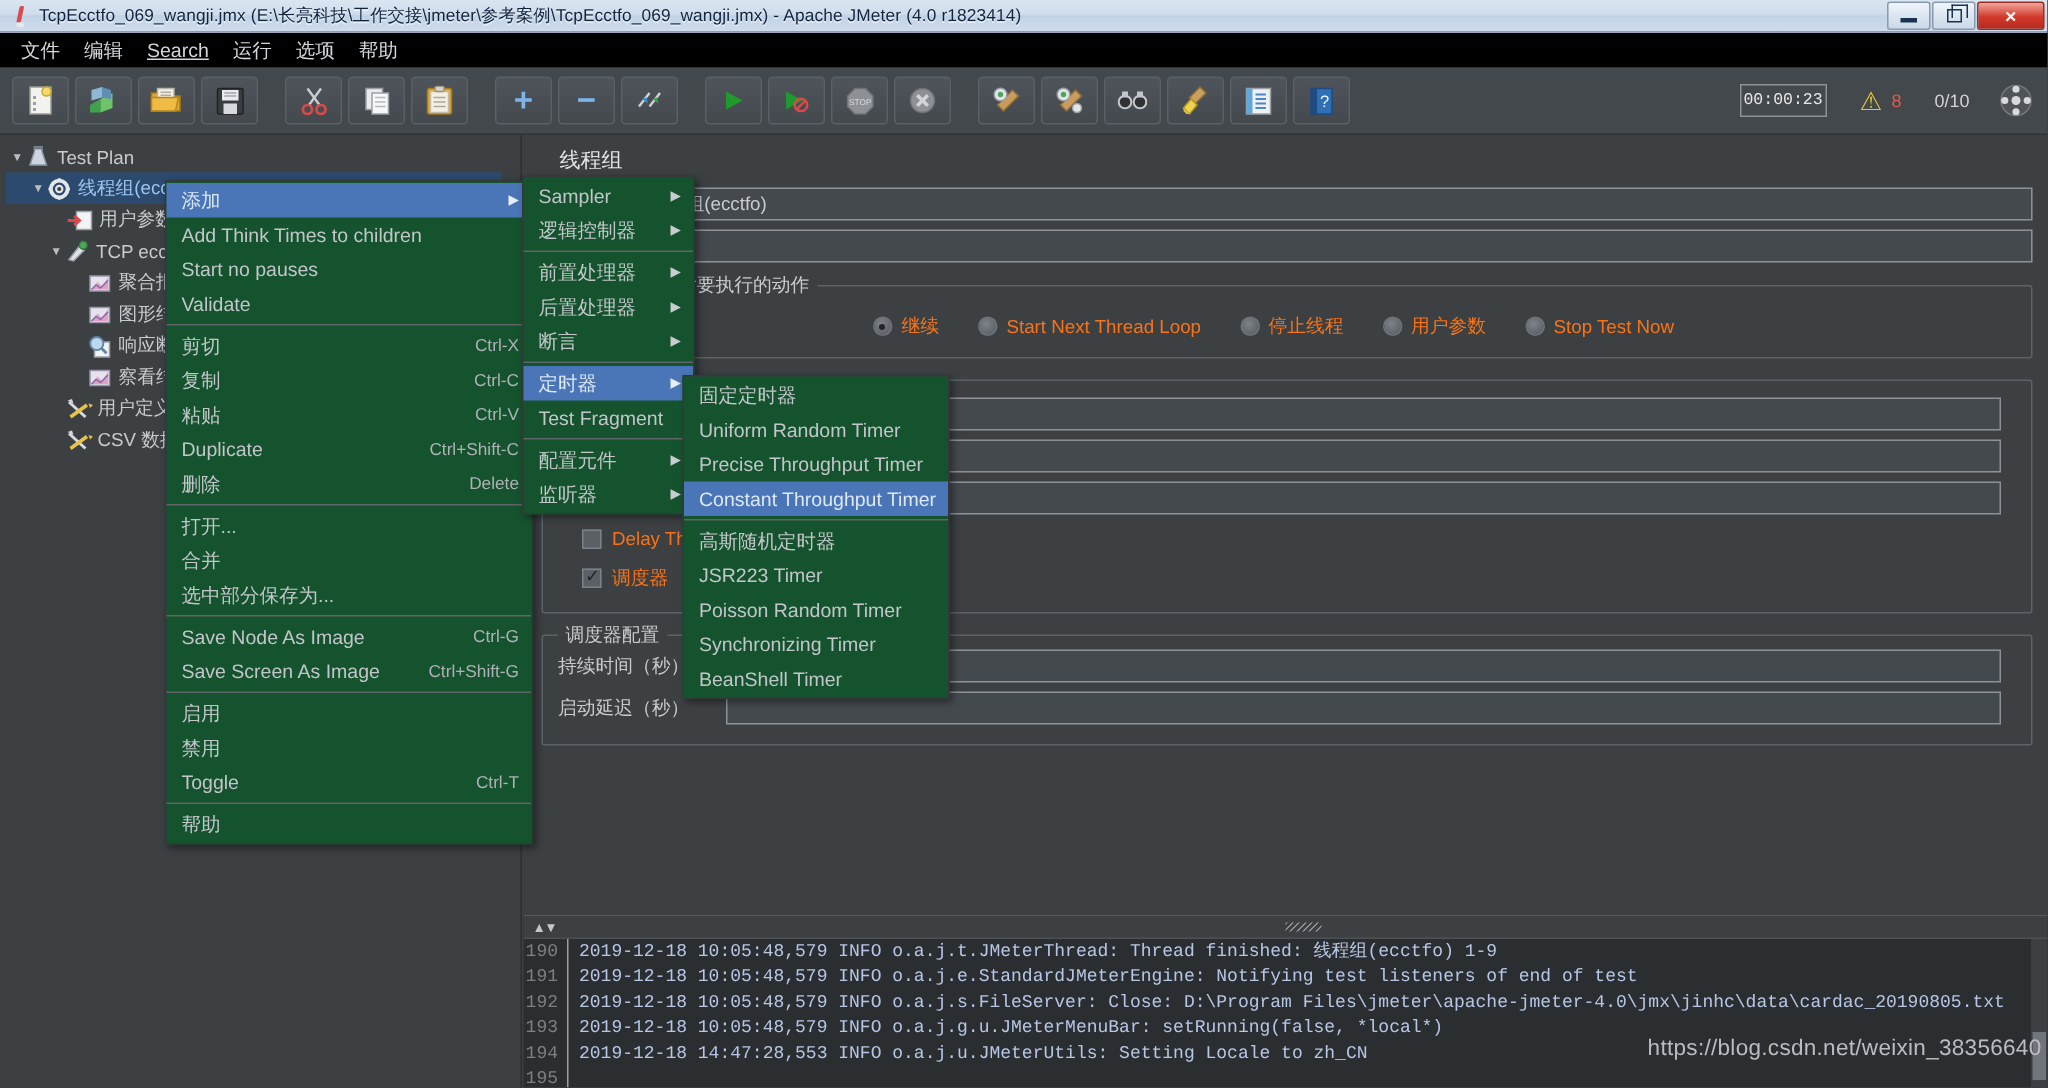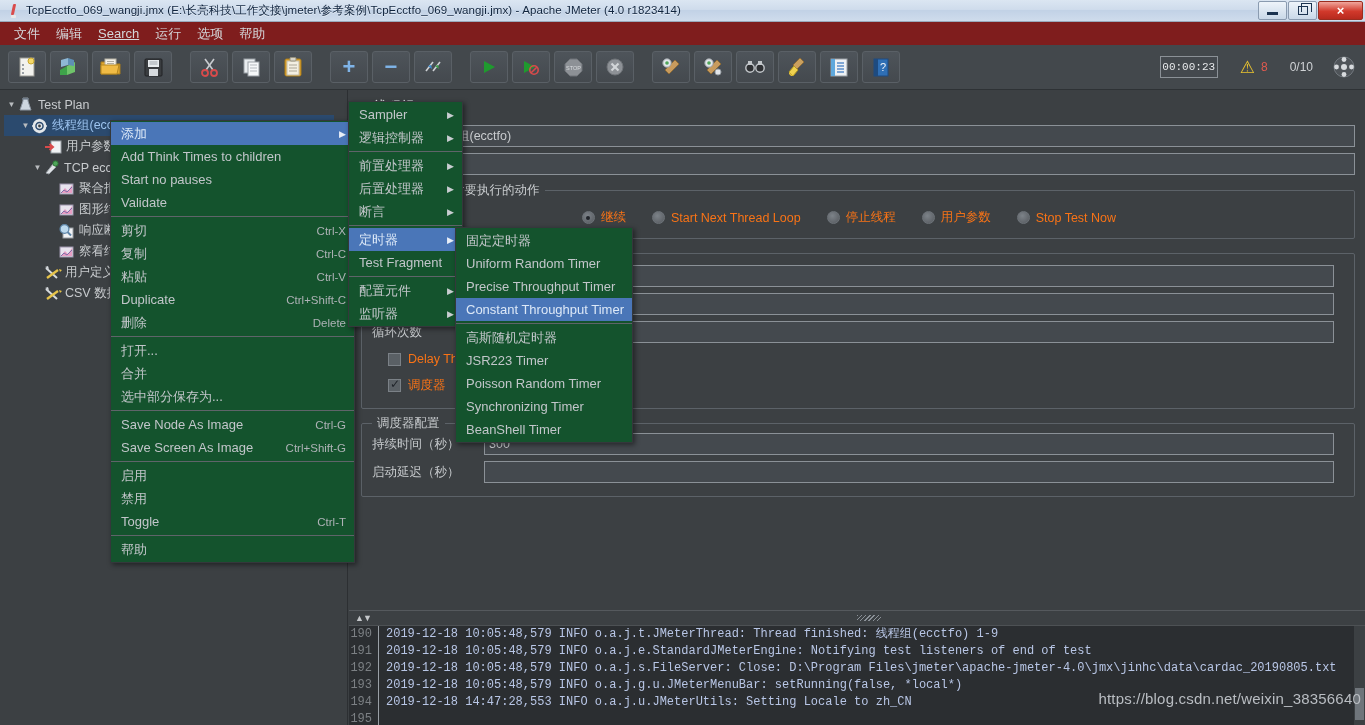--- a/index.html
+++ b/index.html
@@ -49,21 +49,21 @@
     background: linear-gradient(to bottom, #f0a69c, #d1392b 55%, #b72a1e);
     border-color: #9a2d20; color: #fff; font-weight: bold; font-size: 13px;
   }
   .glyph-min { width: 11px; height: 3px; background: #1b3350; margin-top: 6px; }
   .glyph-max { width: 10px; height: 9px; border: 1.5px solid #1b3350; position: relative; }
   .glyph-max::after { content:""; position:absolute; left:2px; top:-4px; width:9px; height:8px; border:1.5px solid #1b3350; border-bottom:none; }
 
   
   .menubar {
     position: absolute; left: 0; top: 22px; width: 1365px; height: 23px;
-    background: #7f1d1d; display: flex; align-items: center; padding-left: 6px;
+    background: #000000; display: flex; align-items: center; padding-left: 6px;
   }
   .menubar .mi {
     font-size: 13px; color: #d4d7da; padding: 2px 8px; white-space: nowrap;
   }
   .menubar .mi.underline-s span.u { text-decoration: underline; }
 
   
   .toolbar {
     position: absolute; left: 0; top: 45px; width: 1365px; height: 45px;
     background: #43484c; border-bottom: 1px solid #2e3235;
@@ -174,22 +174,22 @@
     padding: 0 8px 0 10px; font-size: 13px; color: #c2c6ca; white-space: nowrap;
     position: relative;
   }
   .mrow.hl { background: #4a76b8; color: #dce8f7; }
   .mrow .acc { margin-left: auto; padding-left: 26px; font-size: 11.5px; color: #aeb2b6; }
   .mrow .arr { margin-left: auto; padding-left: 18px; font-size: 9px; color: #c9cdd1; }
   .mrow.hl .arr { color: #e8eef7; }
   .msep { height: 1px; background: #5f6469; margin: 2px 0; }
 
   .menu-ctx { left: 110px; top: 120px; width: 245px; }
-  .menu-add { left: 348px; top: 101px; width: 115px; }
-  .menu-timer { left: 455px; top: 227px; width: 178px; }
+  .menu-add { left: 348px; top: 117px; width: 115px; }
+  .menu-timer { left: 455px; top: 250px; width: 178px; }
 </style>
 </head>
 <body>
 <div id="app">
 
 <div class="titlebar">
   <div class="tb-ico"></div>
   <div class="tb-title">TcpEcctfo_069_wangji.jmx (E:\长亮科技\工作交接\jmeter\参考案例\TcpEcctfo_069_wangji.jmx) - Apache JMeter (4.0 r1823414)</div>
   <div class="tb-btns">
     <div class="tb-btn">

